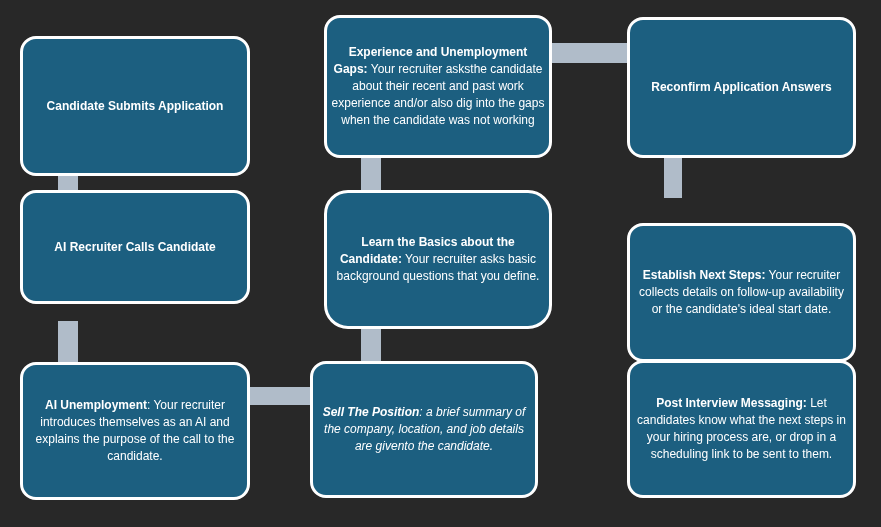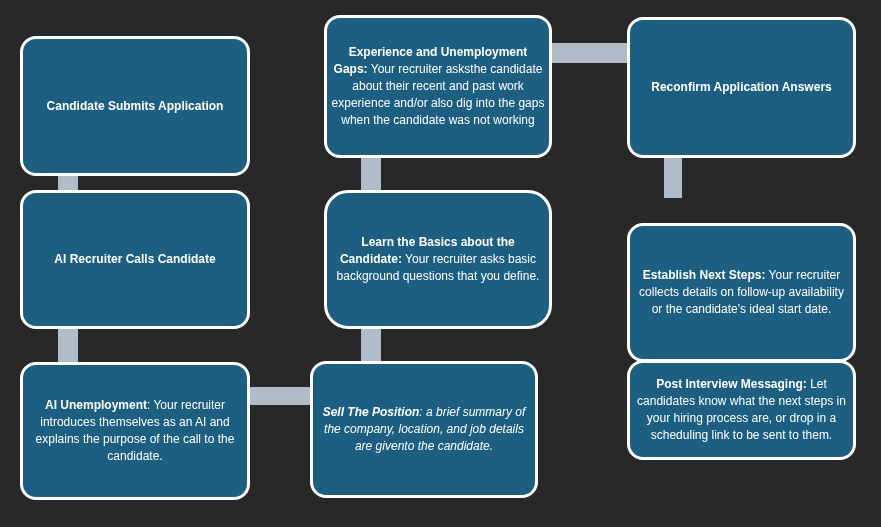--- a/index.html
+++ b/index.html
@@ -37,28 +37,28 @@
   }
   .node .t { font-weight: 700; }
   .node .b { font-weight: 400; }
   .connector {
     position: absolute;
     background: var(--connector);
     z-index: 1;
   }
   
   .n1 { left: 20px;  top: 18px;  width: 230px; height: 140px; margin-top: 18px; }
-  .n2 { left: 20px;  top: 190px; width: 230px; height: 139px; }
+  .n2 { left: 20px;  top: 190px; width: 230px; height: 114px; }
   .n3 { left: 20px;  top: 362px; width: 230px; height: 138px; }
   .n4 { left: 324px; top: 15px;  width: 228px; height: 143px; }
   .n5 { left: 324px; top: 190px; width: 228px; height: 139px; border-radius: 24px; }
   .n6 { left: 310px; top: 361px; width: 228px; height: 137px; font-style: italic; }
   .n7 { left: 627px; top: 17px;  width: 229px; height: 141px; justify-content: center; }
   .n8 { left: 627px; top: 190px; width: 229px; height: 139px; margin-top: 33px; }
-  .n9 { left: 627px; top: 360px; width: 229px; height: 100px; text-align: center; }
+  .n9 { left: 627px; top: 360px; width: 229px; height: 138px; text-align: center; }
   
   .c-v1 { left: 58px;  top: 150px; width: 20px; height: 48px; }
   .c-v2 { left: 58px;  top: 321px; width: 20px; height: 49px; }
   .c-h2 { left: 245px; top: 387px; width: 84px; height: 18px; }
   .c-v4 { left: 361px; top: 321px; width: 20px; height: 48px; }
   .c-v3 { left: 361px; top: 150px; width: 20px; height: 48px; }
   .c-h1 { left: 547px; top: 43px;  width: 86px; height: 20px; }
   .c-v5 { left: 664px; top: 150px; width: 18px; height: 48px; }
   .c-v6 { left: 664px; top: 321px; width: 18px; height: 47px; }
 </style>

